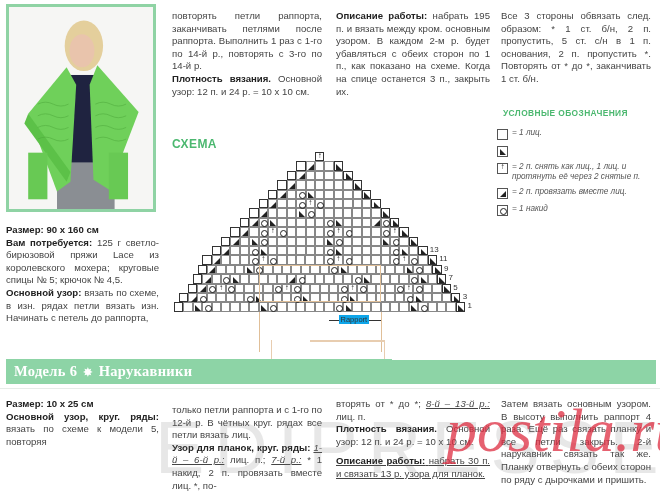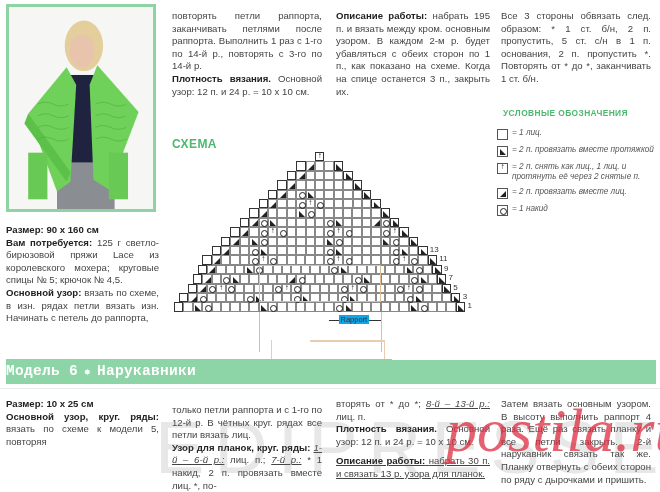--- a/index.html
+++ b/index.html
@@ -39,21 +39,21 @@
   .c-yo::after { content: ""; position: absolute; left: 1.5px; top: 1.5px; width: 5px; height: 5px; border: 1.3px solid #222; border-radius: 50%; }
   .c-sk2p::after { content: "↑"; position: absolute; left: 0; top: -2px; width: 100%; text-align: center; font-size: 8px; font-weight: bold; color: #222; }
   .row-label { position: absolute; font-size: 8px; color: #333; }
   .rapport-box { position: absolute; border: 1.5px solid #e0bf98; pointer-events: none; }
   .rapport-vline { position: absolute; width: 1.5px; background: #e0bf98; }
   .rapport-label { position: absolute; font-size: 7.5px; color: #333; }
   .rapport-line { position: absolute; height: 1px; background: #333; }
 
   .section-band { position: absolute; left: 6px; top: 359px; width: 386px; height: 25px; background: #8dd4a6; }
   .section-band-right { position: absolute; left: 264px; top: 360px; width: 392px; height: 24px; background: #8dd4a6; }
-  .section-title { position: absolute; left: 6px; top: 363px; font-size: 14.5px; font-weight: bold; color: #fff; letter-spacing: .3px; font-family: Liberation Mono, monospace; }
+  .section-title { position: absolute; left: 14px; top: 363px; font-size: 14.5px; font-weight: bold; color: #fff; letter-spacing: .3px; font-family: Liberation Serif, serif; }
   .section-title .star { font-size: 11px; margin: 0 6px; }
   .frame-overlay { position: absolute; left: 271px; top: 340px; width: 114px; height: 38px; border: 1.5px solid #e8cdb0; border-top: none; }
   .frame-overlay-top { position: absolute; left: 310px; top: 340px; width: 75px; height: 1.5px; background: #e8cdb0; }
 
   #col-left-bot { left: 6px; top: 398px; width: 153px; }
   #col2-bot { left: 172px; top: 404px; width: 150px; }
   #col3-bot { left: 336px; top: 398px; width: 154px; }
   #col4-bot { left: 501px; top: 398px; width: 150px; }
 
   .watermark { position: absolute; left: 155px; top: 405px; font-size: 74px; font-family: "Liberation Sans", sans-serif; color: rgba(120,120,120,0.18); letter-spacing: 10px; pointer-events: none; }
@@ -108,21 +108,20 @@
 </div>
 
 <div class="legend">
   <div class="legend-title">УСЛОВНЫЕ ОБОЗНАЧЕНИЯ</div>
   <div class="legend-item">
     <span class="legend-sym"></span>
     <span class="legend-txt">= 1 лиц.</span>
   </div>
   <div class="legend-item">
     <span class="legend-sym c-ssk"></span>
-    <span class="legend-txt">= 2 п. провязать вместе протяжкой</span>
   </div>
   <div class="legend-item">
     <span class="legend-sym c-sk2p"></span>
     <span class="legend-txt">= 2 п. снять как лиц., 1 лиц. и протянуть её через 2 снятые п.</span>
   </div>
   <div class="legend-item">
     <span class="legend-sym c-k2tog"></span>
     <span class="legend-txt">= 2 п. провязать вместе лиц.</span>
   </div>
   <div class="legend-item">

